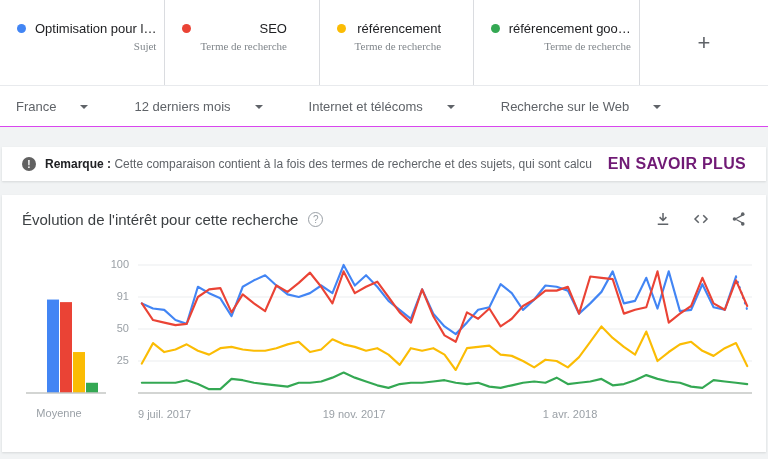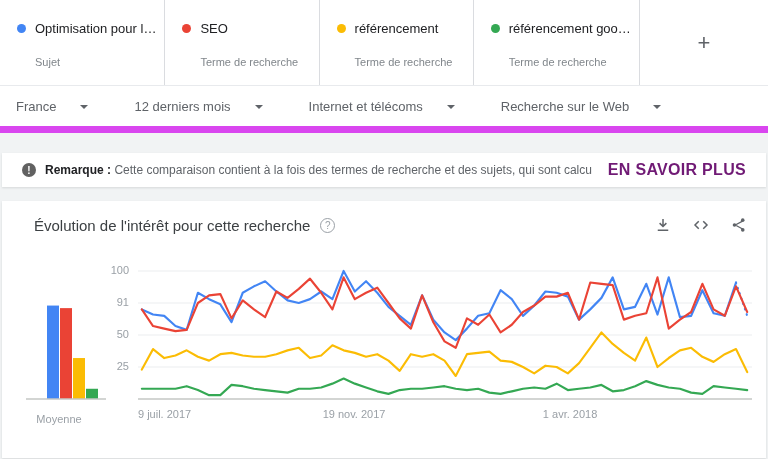--- a/index.html
+++ b/index.html
@@ -1,27 +1,27 @@
 <!DOCTYPE html>
 <html><head>
 <meta charset="utf-8">
 <style>
   * { margin:0; padding:0; box-sizing:border-box; }
   html,body { width:768px; height:459px; overflow:hidden;
     font-family:"Liberation Sans", sans-serif; background:#f1f3f4; color:#202124; }
 
   
-  .top-section { background:#fff; border-bottom:7px solid #d946ef; }
+  .top-section { background:#fff; border-bottom:1px solid #d946ef;text-align:right; }
   .terms-row { display:flex; height:86px; border-bottom:1px solid #e8eaed; }
   .term-cell { flex:1; padding:21px 8px 0 17px; border-right:1px solid #dadce0; cursor:pointer; }
   .term-cell:last-child { border-right:none; }
   .term-inner { display:flex; gap:9px; }
   .term-dot { width:9px; height:9px; border-radius:50%; margin-top:3px; flex:none; }
   .term-label { font-size:13px; color:#202124; white-space:nowrap; overflow:hidden; }
-  .term-type { font-size:11px; color:#80868b; margin-top:20px; }
+  .term-type { font-size:11px; color:#80868b; margin-top:4px;font-family:Liberation Serif, serif; }
   .add-cell { display:flex; align-items:center; justify-content:center;
     font-size:22px; font-weight:400; color:#5f6368; padding:0; }
 
   .filters-row { display:flex; align-items:center; height:40px; padding-left:16px; gap:46px; }
   .filter-item { display:flex; align-items:center; gap:24px; font-size:13px; color:#5f6368; cursor:pointer; }
   .caret { width:0; height:0; border-left:4px solid transparent; border-right:4px solid transparent;
     border-top:4px solid #5f6368; margin-top:1px; }
 
   
   .notice-bar { margin:20px 2px 0 2px; background:#fff; height:34px; display:flex;
@@ -30,37 +30,37 @@
     font-size:10px; font-weight:bold; display:flex; align-items:center; justify-content:center;
     margin-right:9px; flex:none; }
   .notice-text { font-size:12px; color:#5f6368; white-space:nowrap; overflow:hidden; }
   .notice-prefix { font-weight:bold; color:#202124; }
   .notice-link { margin-left:auto; font-size:16px; font-weight:bold; color:#701a75;
     letter-spacing:.3px; text-decoration:none; white-space:nowrap; padding-left:16px; cursor:pointer; }
 
   
   .chart-card { margin:14px 2px 0 2px; background:#fff; box-shadow:0 1px 2px rgba(60,64,67,.15);
     height:257px; }
-  .chart-header { display:flex; align-items:center; padding:15px 18px 6px 32px; }
+  .chart-header { display:flex; align-items:center; padding:15px 18px 6px 20px; }
   .chart-title { font-size:15px; color:#3c4043; }
   .help-icon { width:15px; height:15px; border:1px solid #9aa0a6; border-radius:50%;
     color:#9aa0a6; font-size:10px; display:flex; align-items:center; justify-content:center;
     margin-left:10px; cursor:pointer; }
   .header-icons { margin-left:auto; display:flex; gap:20px; align-items:center; }
   .hicon { width:18px; height:18px; cursor:pointer; color:#5f6368; }
   .hicon svg { width:18px; height:18px; display:block; }
 
   .chart-body { display:flex; padding:24px 14px 0 18px; }
   .avg-panel { width:86px; flex:none; }
   .avg-label { font-size:11px; color:#9aa0a6; text-align:center; margin-top:5px; width:78px; }
   .ylabels { width:32px; flex:none; position:relative; height:140px; }
   .ylabels span { position:absolute; right:9px; font-size:11px; color:#9aa0a6; line-height:11px; }
   .plot { flex:1; min-width:0; position:relative; }
   .plot svg { width:100%; height:140px; display:block; }
-  .xlabels { position:relative; height:20px; margin-top:0; }
+  .xlabels { position:relative; height:20px; margin-top:6px; }
   .xlabels span { position:absolute; top:4px; font-size:11px; color:#9aa0a6; white-space:nowrap; }
 </style>
 </head>
 <body>
 
 <div class="top-section">
   <div class="terms-row">
     <div class="term-cell">
       <div class="term-inner">
         <span class="term-dot" style="background: rgb(66, 133, 244);"></span>

